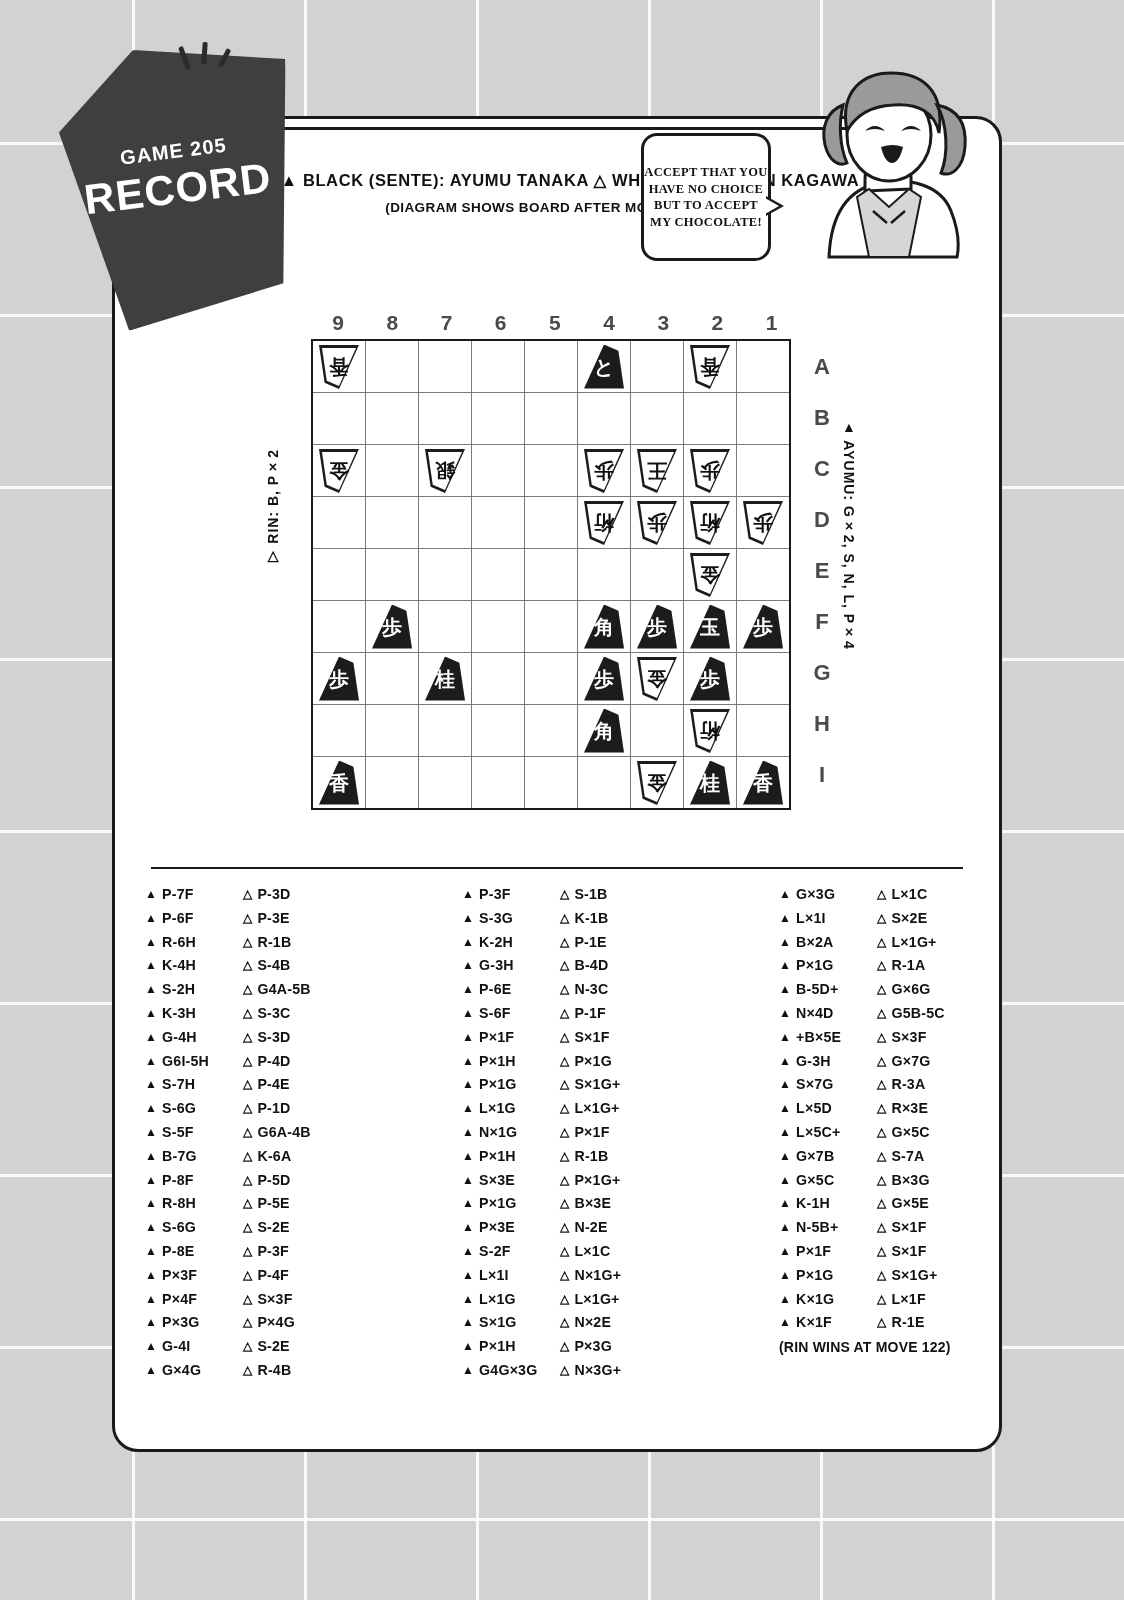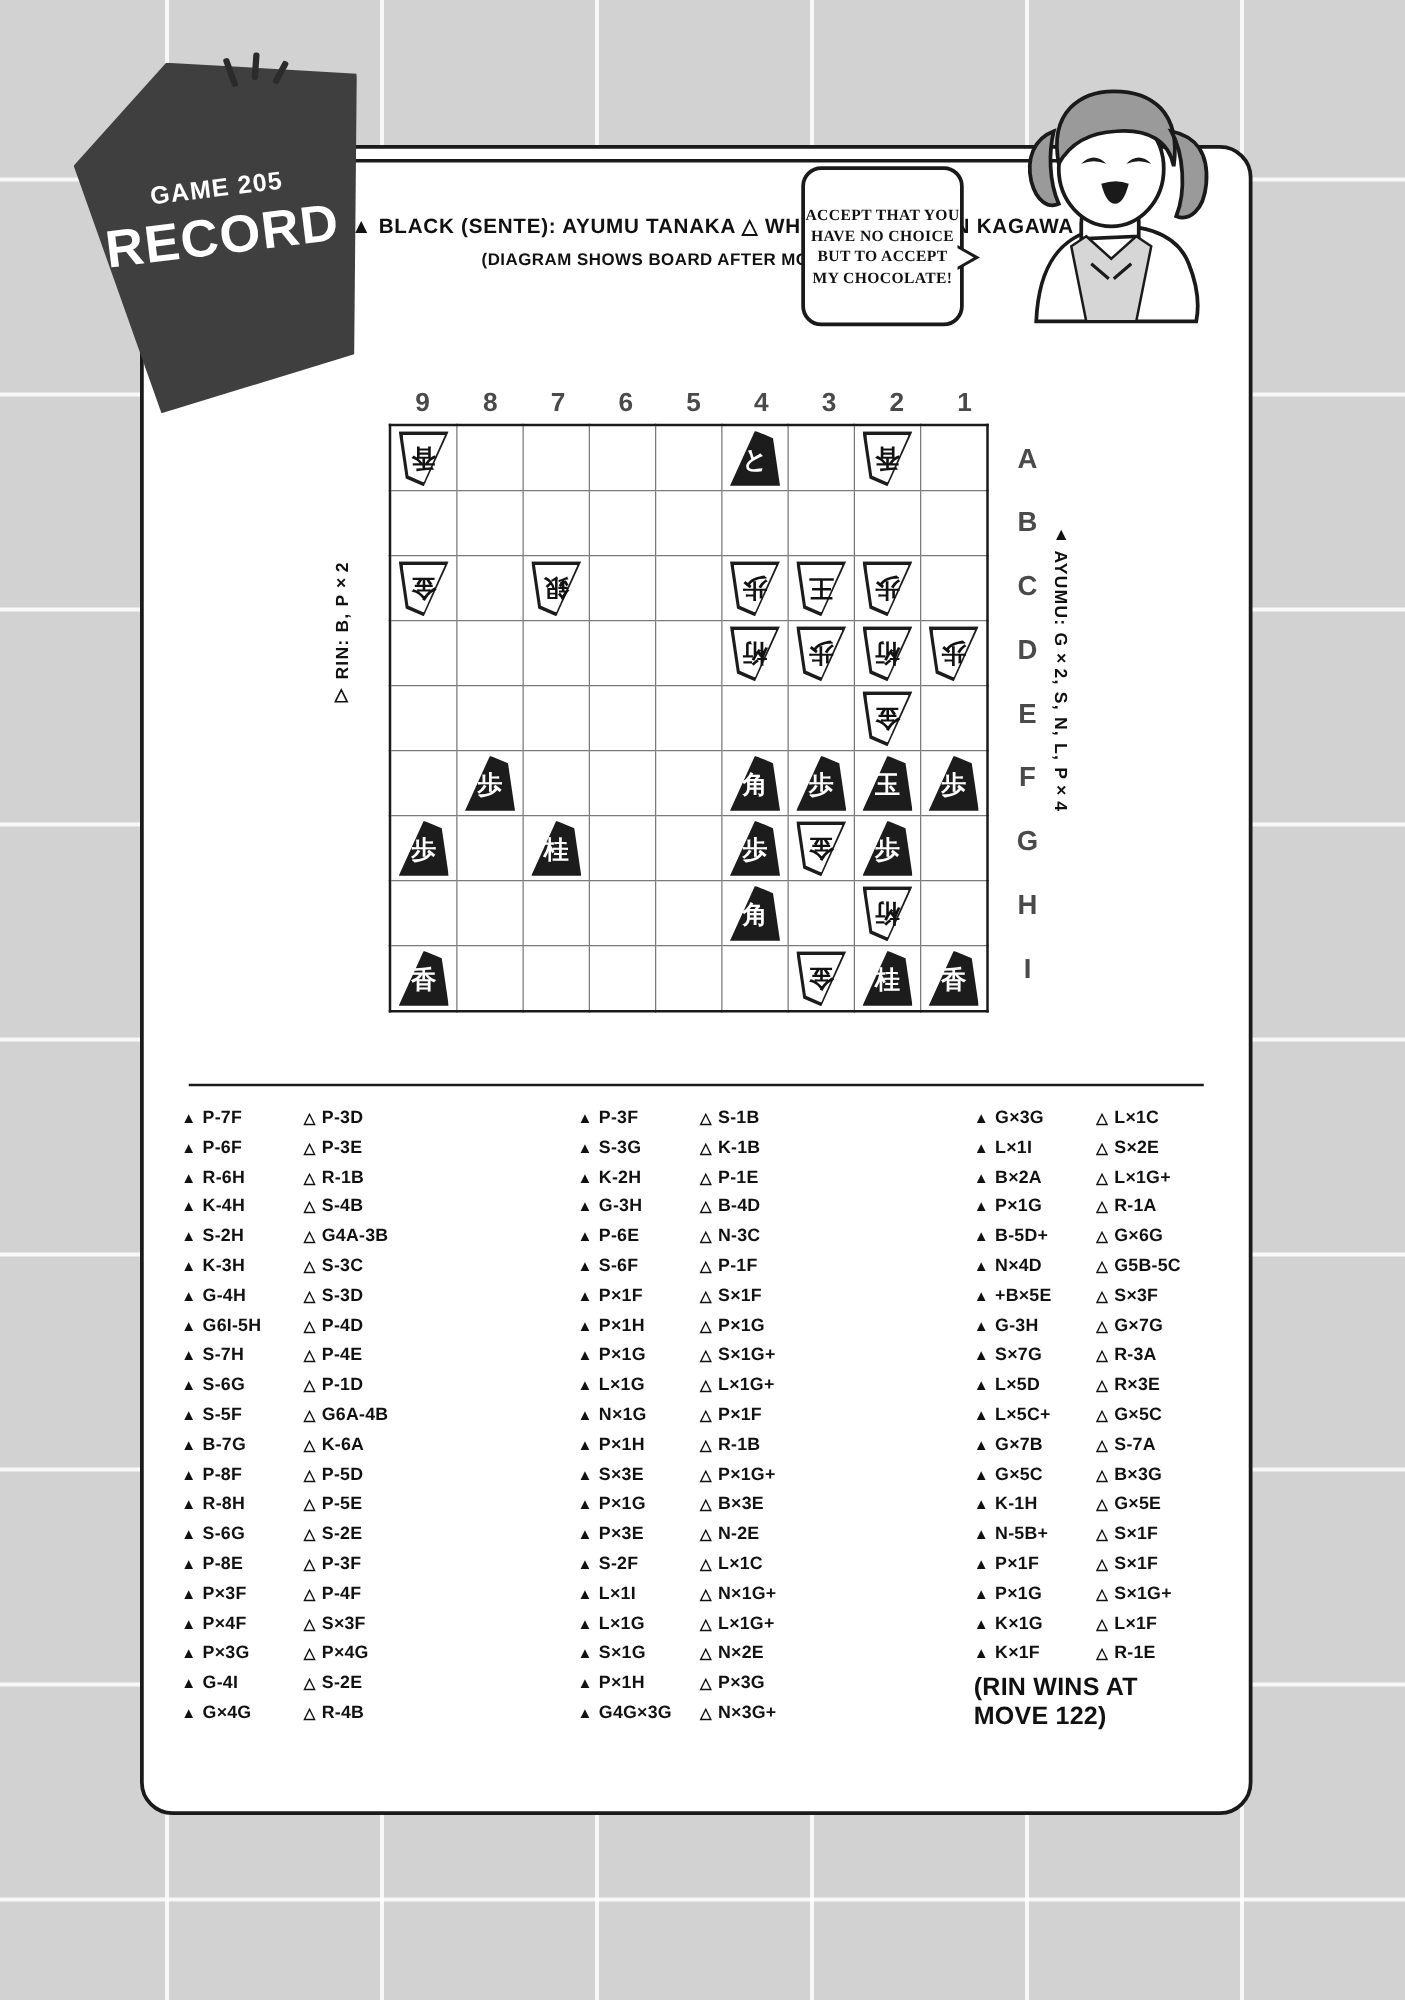--- a/index.html
+++ b/index.html
@@ -164,21 +164,21 @@
   .mcol{width:196px;}
   .mrow{
     display:flex;font-size:14.2px;font-weight:bold;color:#111;
     line-height:1;margin-bottom:9.6px;letter-spacing:0.2px;
   }
   .mcell{width:98px;display:flex;align-items:center;gap:5px;}
   .tri{font-size:12px;line-height:1;position:relative;top:0px;}
   .tri.b{color:#111;}
   .tri.w{color:#111;}
   .result{
-    font-size:20px;font-weight:bold;color:#111;margin-top:2px;letter-spacing:0.2px;
+    font-size:14px;font-weight:bold;color:#111;margin-top:2px;letter-spacing:0.2px;
   }
 </style>
 </head>
 <body>
 
 <div class="bg-grid"></div>
 
 <div class="page">
 
   <div class="header-band"></div>
@@ -550,21 +550,21 @@
             <span>S-4B</span>
           </div>
         </div>
         <div class="mrow">
           <div class="mcell">
             <span class="tri b">▲</span>
             <span>S-2H</span>
           </div>
           <div class="mcell">
             <span class="tri w">△</span>
-            <span>G4A-3B</span>
+            <span>G4A-5B</span>
           </div>
         </div>
         <div class="mrow">
           <div class="mcell">
             <span class="tri b">▲</span>
             <span>K-3H</span>
           </div>
           <div class="mcell">
             <span class="tri w">△</span>
             <span>S-3C</span>

